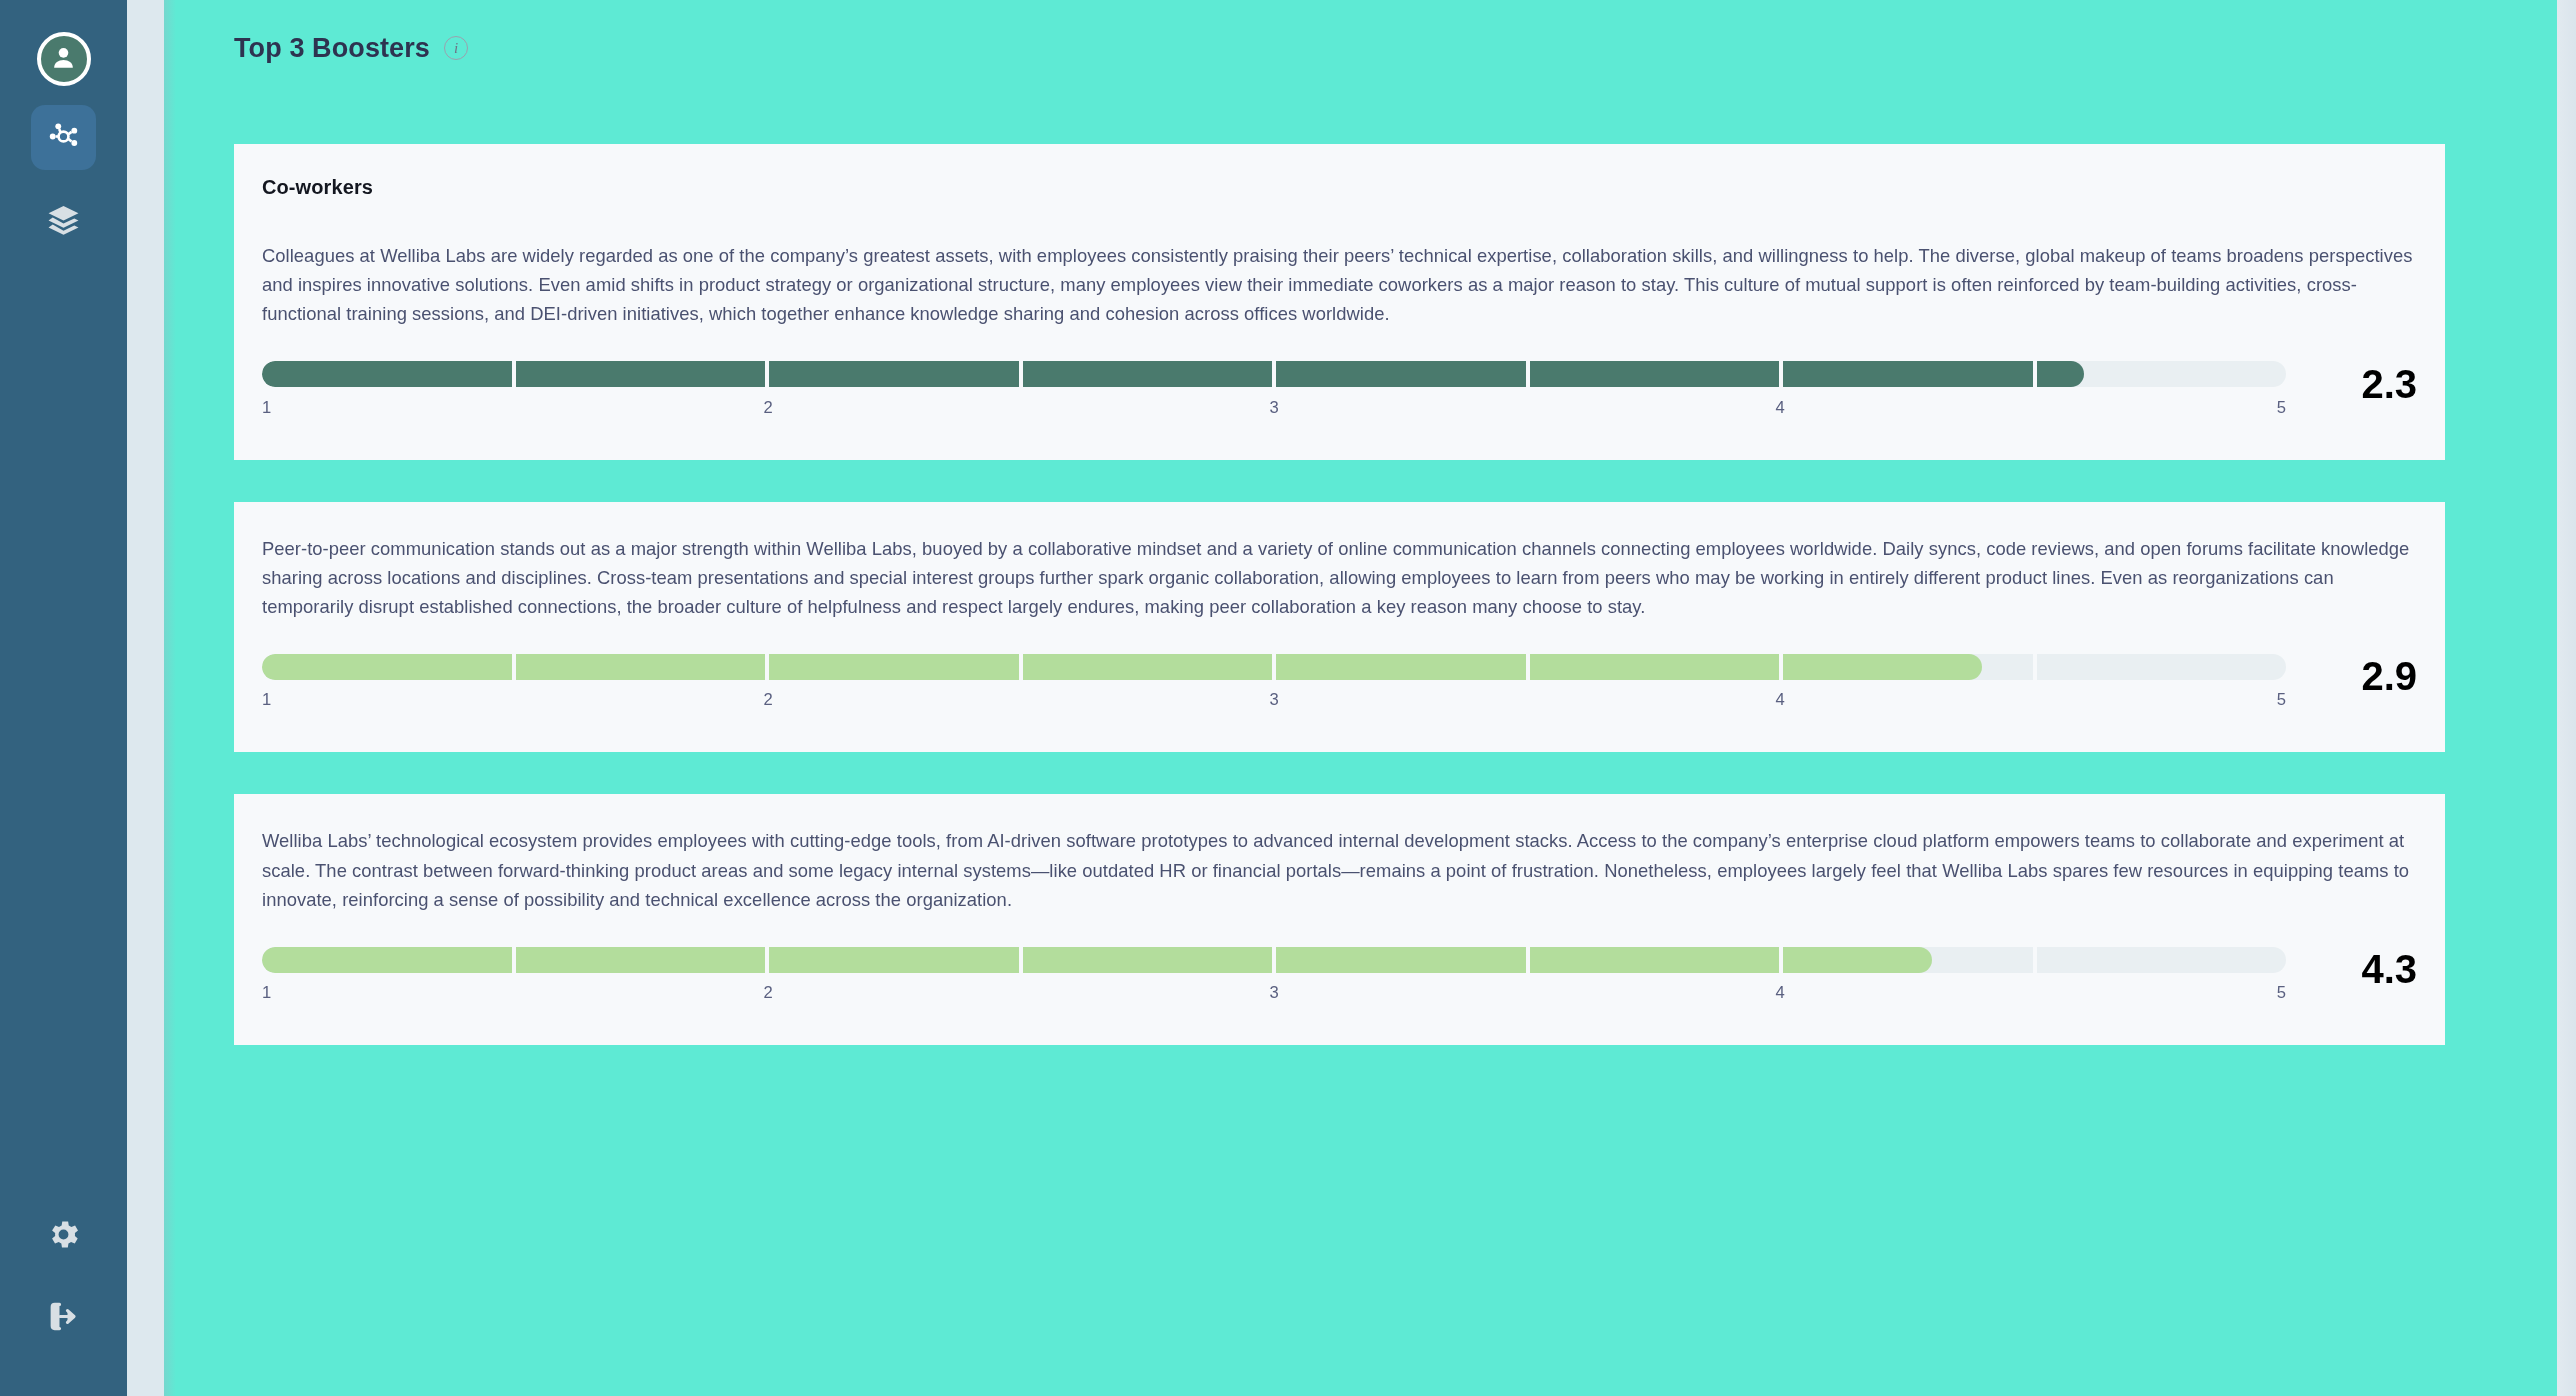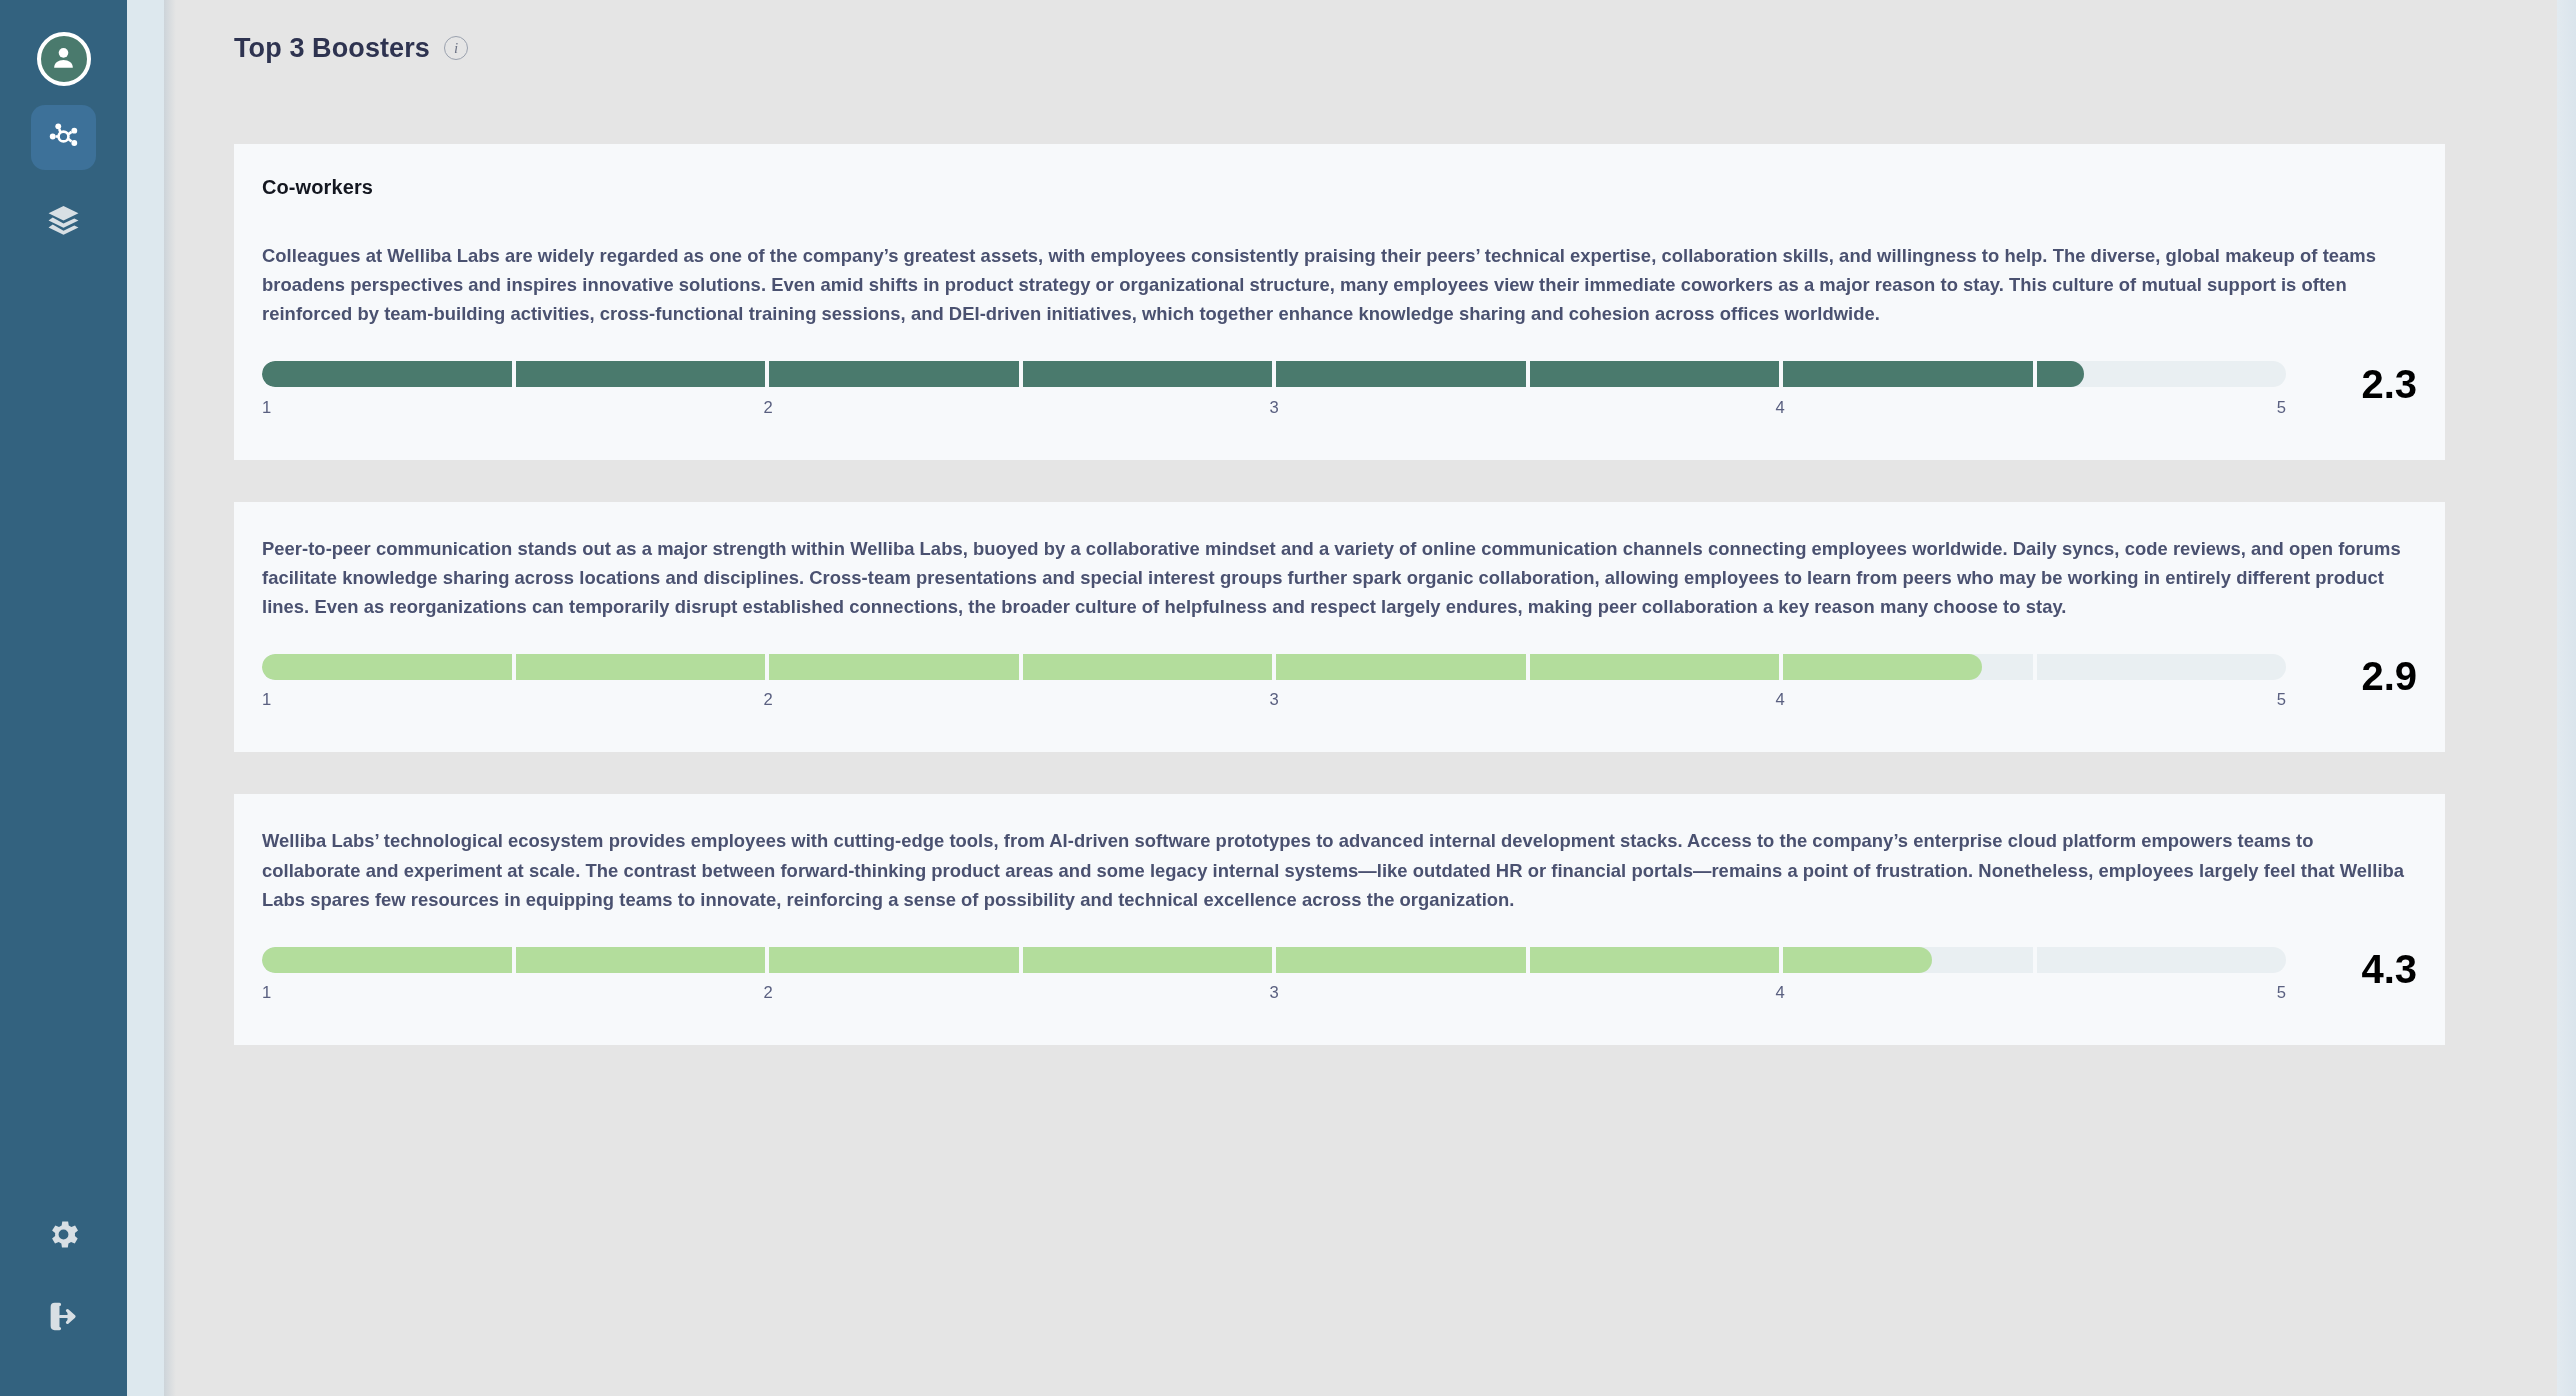--- a/index.html
+++ b/index.html
@@ -81,21 +81,21 @@
     position: absolute;
     right: -12.3px; top: 0;
     width: 12.3px; height: 100%;
     background: linear-gradient(to right, rgba(160,180,195,0.35), rgba(255,255,255,0));
   }
 
   
   .main {
     flex: 1;
     height: 1397px;
-    background: #e5e5e5;
+    background: #5eead4;
     position: relative;
     overflow: hidden;
   }
 
   .page-header {
     display: flex;
     align-items: center;
     gap: 14px;
     padding: 19px 0 0 70px;
     height: 77px;
@@ -140,21 +140,20 @@
     letter-spacing: 0.1px;
     margin-bottom: 42px;
   }
 
   .card-desc {
     font-size: 18.4px;
     line-height: 1.58;
     color: #4a5170;
     letter-spacing: 0.04px;
     max-width: 2252px;
-    font-weight: bold;
   }
 
   .score-row {
     display: flex;
     align-items: flex-start;
     margin-top: 33px;
   }
 
   .gauge {
     flex: 1;

